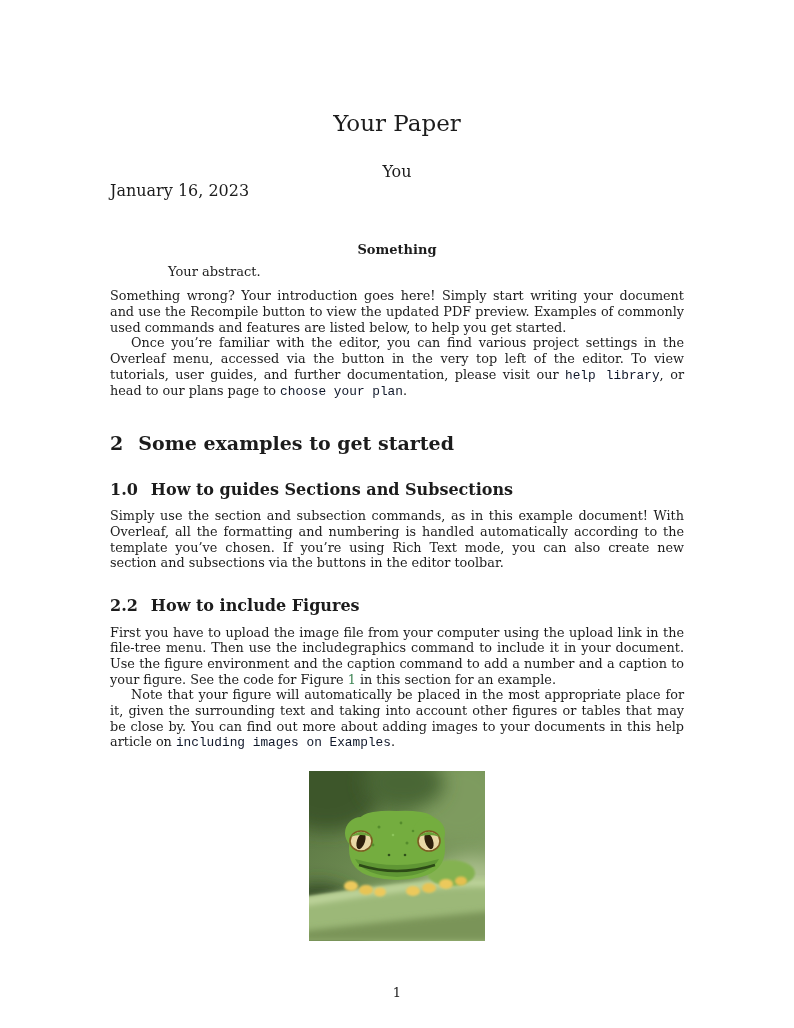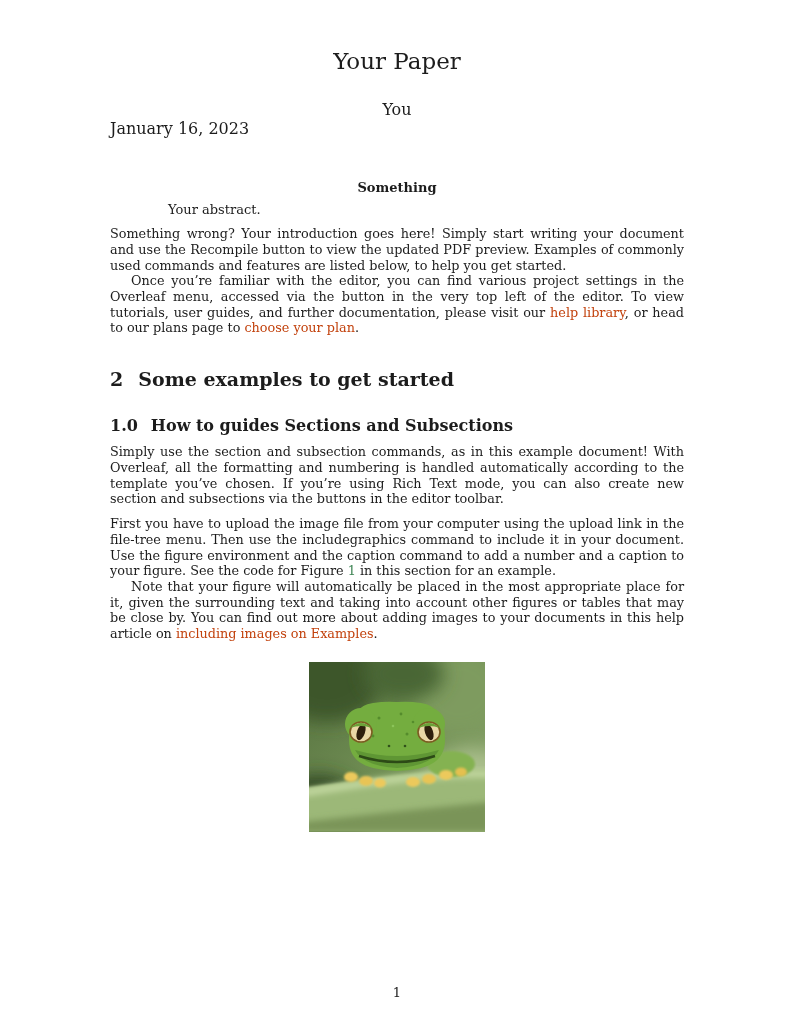--- a/index.html
+++ b/index.html
@@ -4,21 +4,21 @@
 <style>
   html, body { margin: 0; padding: 0; background: #ffffff; }
   .page {
     position: relative;
     width: 794px;
     height: 1028px;
     background: #ffffff;
     font-family: "DejaVu Serif", "Liberation Serif", serif;
     color: #1c1c1c;
     box-sizing: border-box;
-    padding: 48px 110px 0 110px;
+    padding: 110px 110px 0 110px;
     overflow: hidden;
   }
   .doc-title {
     text-align: center;
     font-size: 23px;
     font-weight: normal;
     margin: 0;
     line-height: 1.2;
   }
   .doc-author {
@@ -60,23 +60,24 @@
     font-size: 12.8px;
     line-height: 15.7px;
     text-align: justify;
     margin: 9px 0 0 0;
   }
   p.body.cont {
     margin-top: 0;
     text-indent: 21px;
   }
   a.url-link {
-    color: #c2410c;
+    color: #0f172a;
     text-decoration: none;
     cursor: pointer;
+    font-family: Liberation Mono, monospace;
   }
   .ref-link {
     color: #3f8555;
     cursor: pointer;
   }
   .figure-block {
     margin-top: 20px;
     text-align: center;
   }
   .figure-image {
@@ -112,20 +113,23 @@
 
   <h2 class="section">
     <span class="sec-num">2</span><span>Some examples to get started</span>
   </h2>
 
   <h3 class="subsection">
     <span class="subsec-num">1.0</span><span>How to guides Sections and Subsections</span>
   </h3>
   <p class="body"><span>Simply use the section and subsection commands, as in this example document! With Overleaf, all the formatting and numbering is handled automatically according to the template you’ve chosen. If you’re using Rich Text mode, you can also create new section and subsections via the buttons in the editor toolbar.</span></p>
 
+  <h3 class="subsection">
+    <span class="subsec-num">2.2</span><span>How to include Figures</span>
+  </h3>
   <p class="body"><span>First you have to upload the image file from your computer using the upload link in the file-tree menu. Then use the includegraphics command to include it in your document. Use the figure environment and the caption command to add a number and a caption to your figure. See the code for Figure </span><span class="ref-link">1</span><span> in this section for an example.</span></p>
   <p class="body cont"><span>Note that your figure will automatically be placed in the most appropriate place for it, given the surrounding text and taking into account other figures or tables that may be close by. You can find out more about adding images to your documents in this help article on </span><a class="url-link">including images on Examples</a><span>.</span></p>
 
   <div class="figure-block">
     <div class="figure-image">
       <svg width="176" height="170" viewBox="0 0 176 170" xmlns="http://www.w3.org/2000/svg">
         <defs>
           <linearGradient id="bgGrad" x1="0" y1="0" x2="1" y2="1">
             <stop offset="0" stop-color="#55703e"></stop>
             <stop offset="0.5" stop-color="#6f8d53"></stop>

